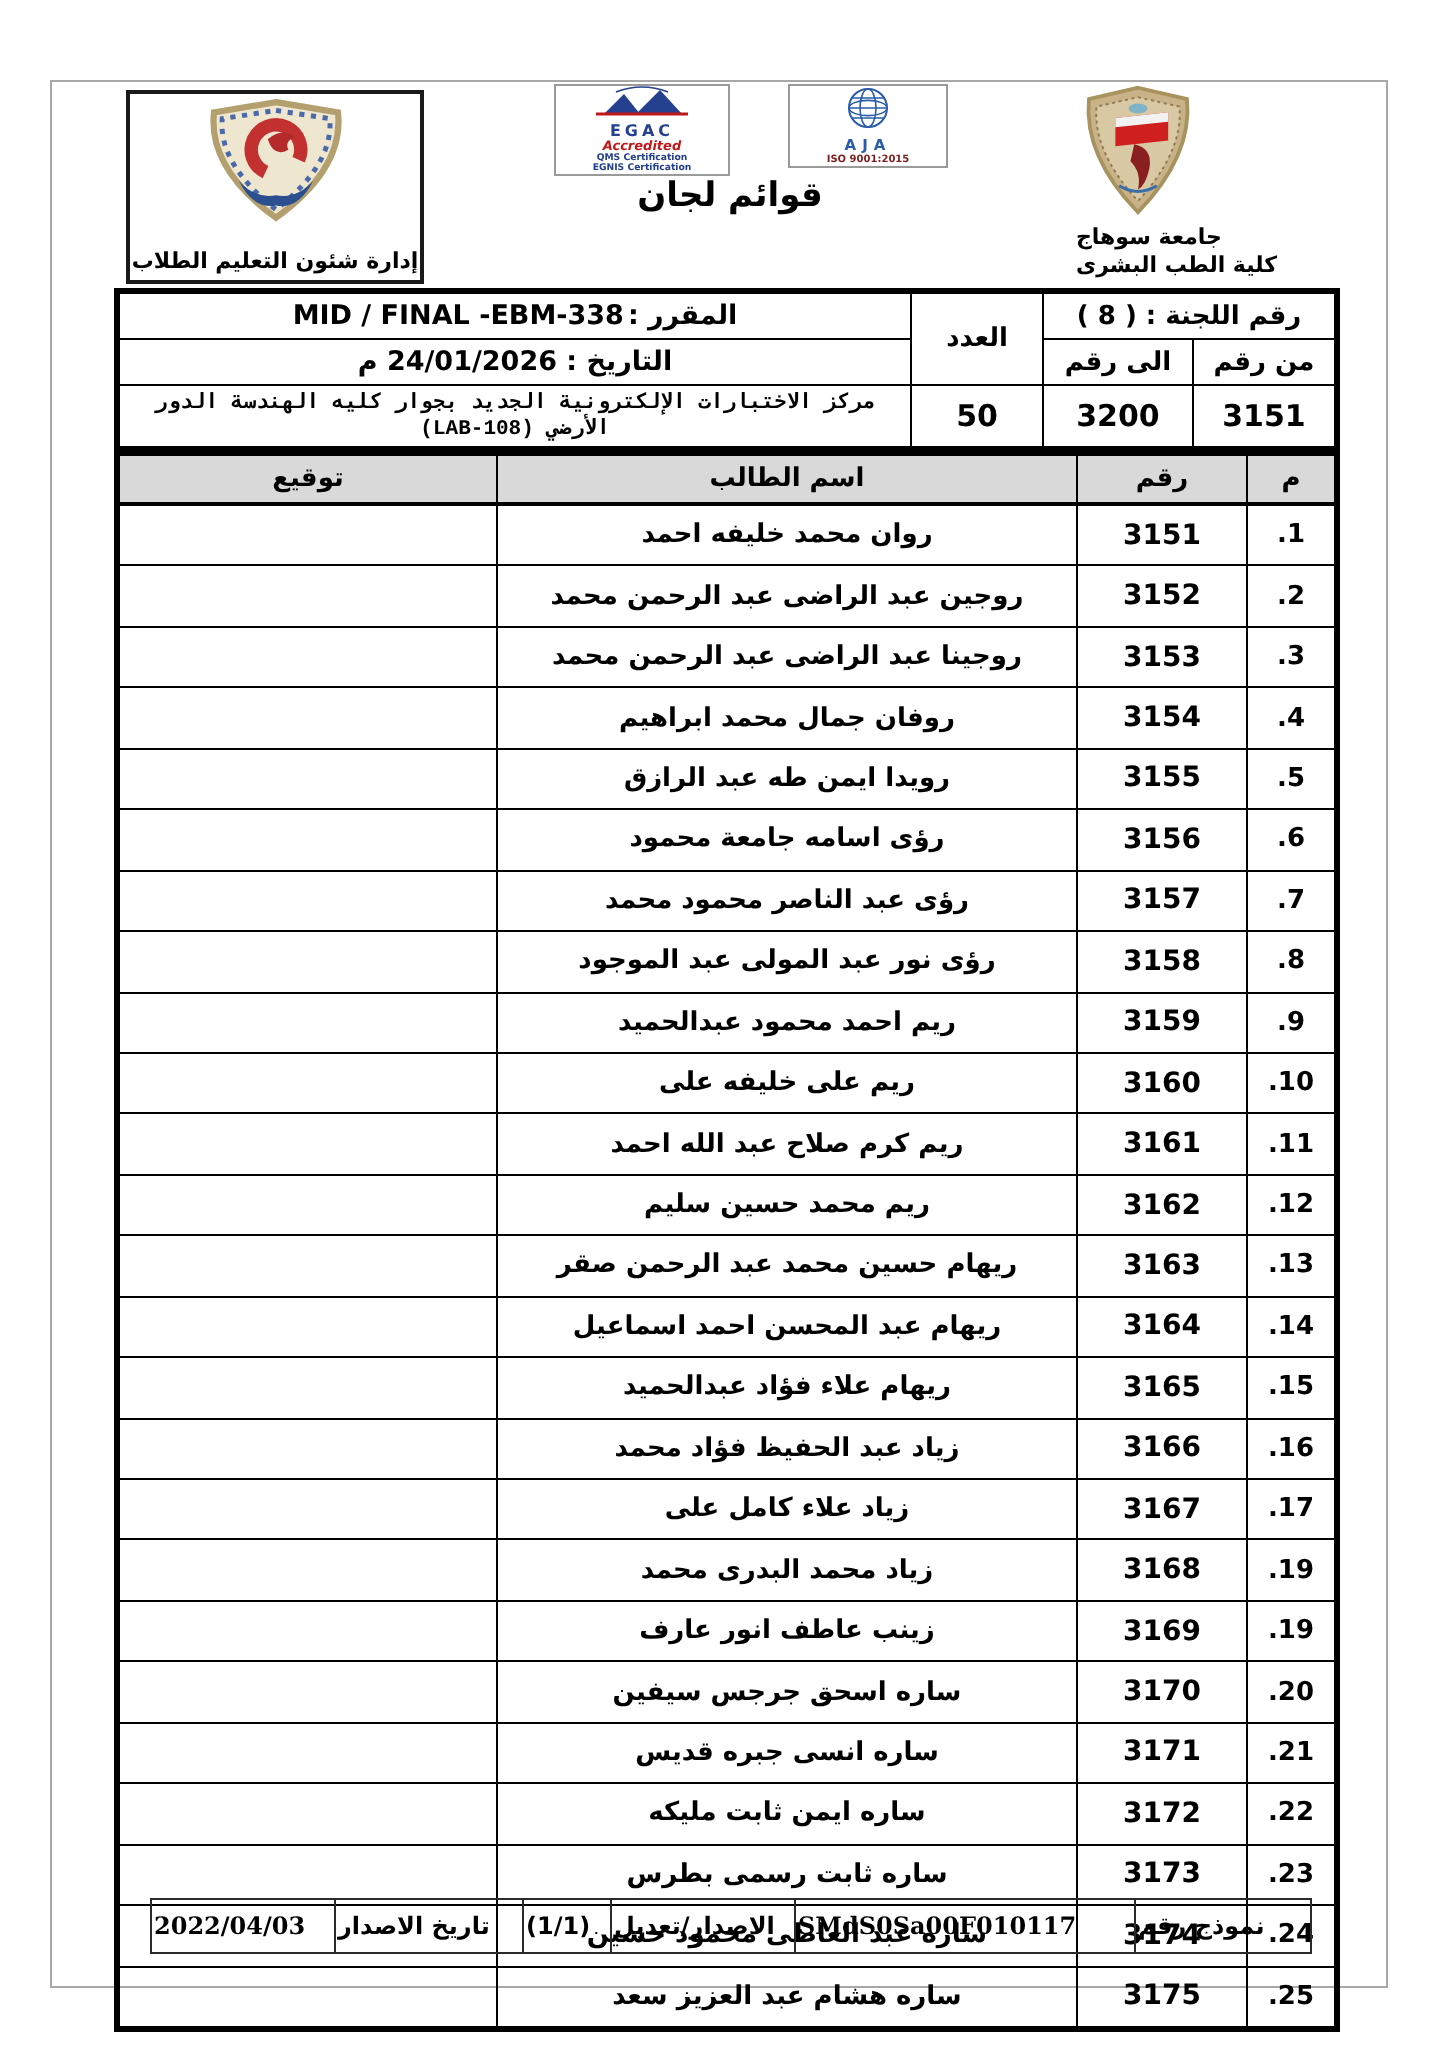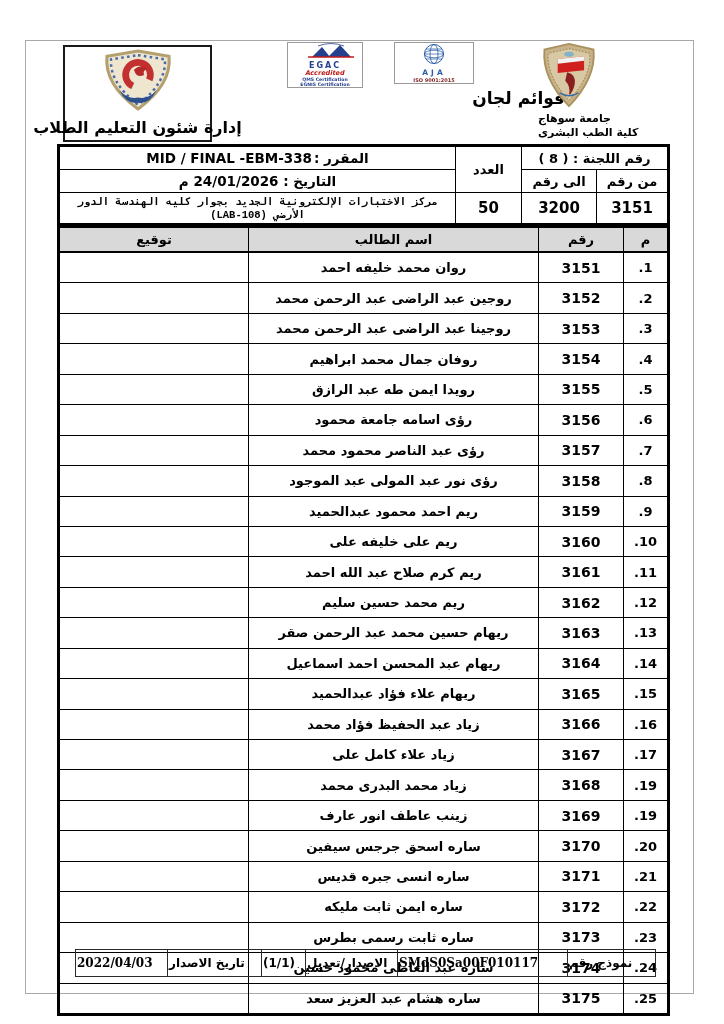--- a/index.html
+++ b/index.html
@@ -6,31 +6,31 @@
   body{
     width:724px;height:1024px;background:#ffffff;position:relative;
     font-family:"DejaVu Sans",sans-serif;color:#000;overflow:hidden;
   }
   .page-frame{position:absolute;left:25px;top:40px;width:667px;height:952px;
     border:1.5px solid #a8a8a8;}
   
   .faculty-box{position:absolute;left:63px;top:45px;width:149px;height:97px;
     border:2px solid #1a1a1a;display:flex;flex-direction:column;align-items:center;
     justify-content:space-between;background:#fff;box-sizing:border-box;padding:2px 0 3px;}
-  .faculty-box .admin-text{font-size:16px;font-weight:700;direction:rtl;white-space:nowrap;text-align:right;}
+  .faculty-box .admin-text{font-size:11px;font-weight:700;direction:rtl;white-space:nowrap;text-align:right;}
   .cert-box{position:absolute;top:42px;background:#fff;border:1px solid #9a9a9a;
     box-sizing:border-box;text-align:center;overflow:hidden;}
-  .cert-egac{left:287px;width:76px;height:46px;}
+  .cert-egac{left:277px;width:88px;height:46px;}
   .cert-aja{left:394px;width:80px;height:42px;}
   .egac-name{font-size:8px;font-weight:700;color:#24408e;letter-spacing:2px;line-height:1;}
   .egac-acc{font-size:6.5px;font-weight:700;font-style:italic;color:#c01818;line-height:1.1;}
   .tiny-line{font-size:4.6px;font-weight:700;color:#24408e;line-height:1.15;}
   .aja-name{font-size:7.5px;font-weight:700;color:#2a5caa;letter-spacing:3px;line-height:1;}
   .iso-line{font-size:5px;font-weight:700;color:#7c1f1f;line-height:1.2;}
-  .title-block{position:absolute;left:165px;top:88px;width:400px;text-align:right;direction:rtl;}
+  .title-block{position:absolute;left:165px;top:88px;width:400px;text-align:center;direction:rtl;}
   .title-line1{font-size:17px;font-weight:700;}
   .title-line2{font-size:16px;font-weight:700;margin-top:3px;white-space:nowrap;}
   .org-block{position:absolute;left:538px;top:42px;width:124px;text-align:left;}
   .org-block .org-line{font-size:11px;font-weight:700;direction:rtl;line-height:1.25;white-space:nowrap;}
   
   table{border-collapse:collapse;table-layout:fixed;}
   .info-table{position:absolute;left:57px;top:144px;width:610px;border:3px solid #000;direction:rtl;}
   .info-table td{border:1px solid #000;text-align:center;font-weight:700;padding:0 3px;overflow:hidden;}
   .cell-committee{font-size:13px;height:22px;}
   .cell-range-label{font-size:13px;height:22px;}

